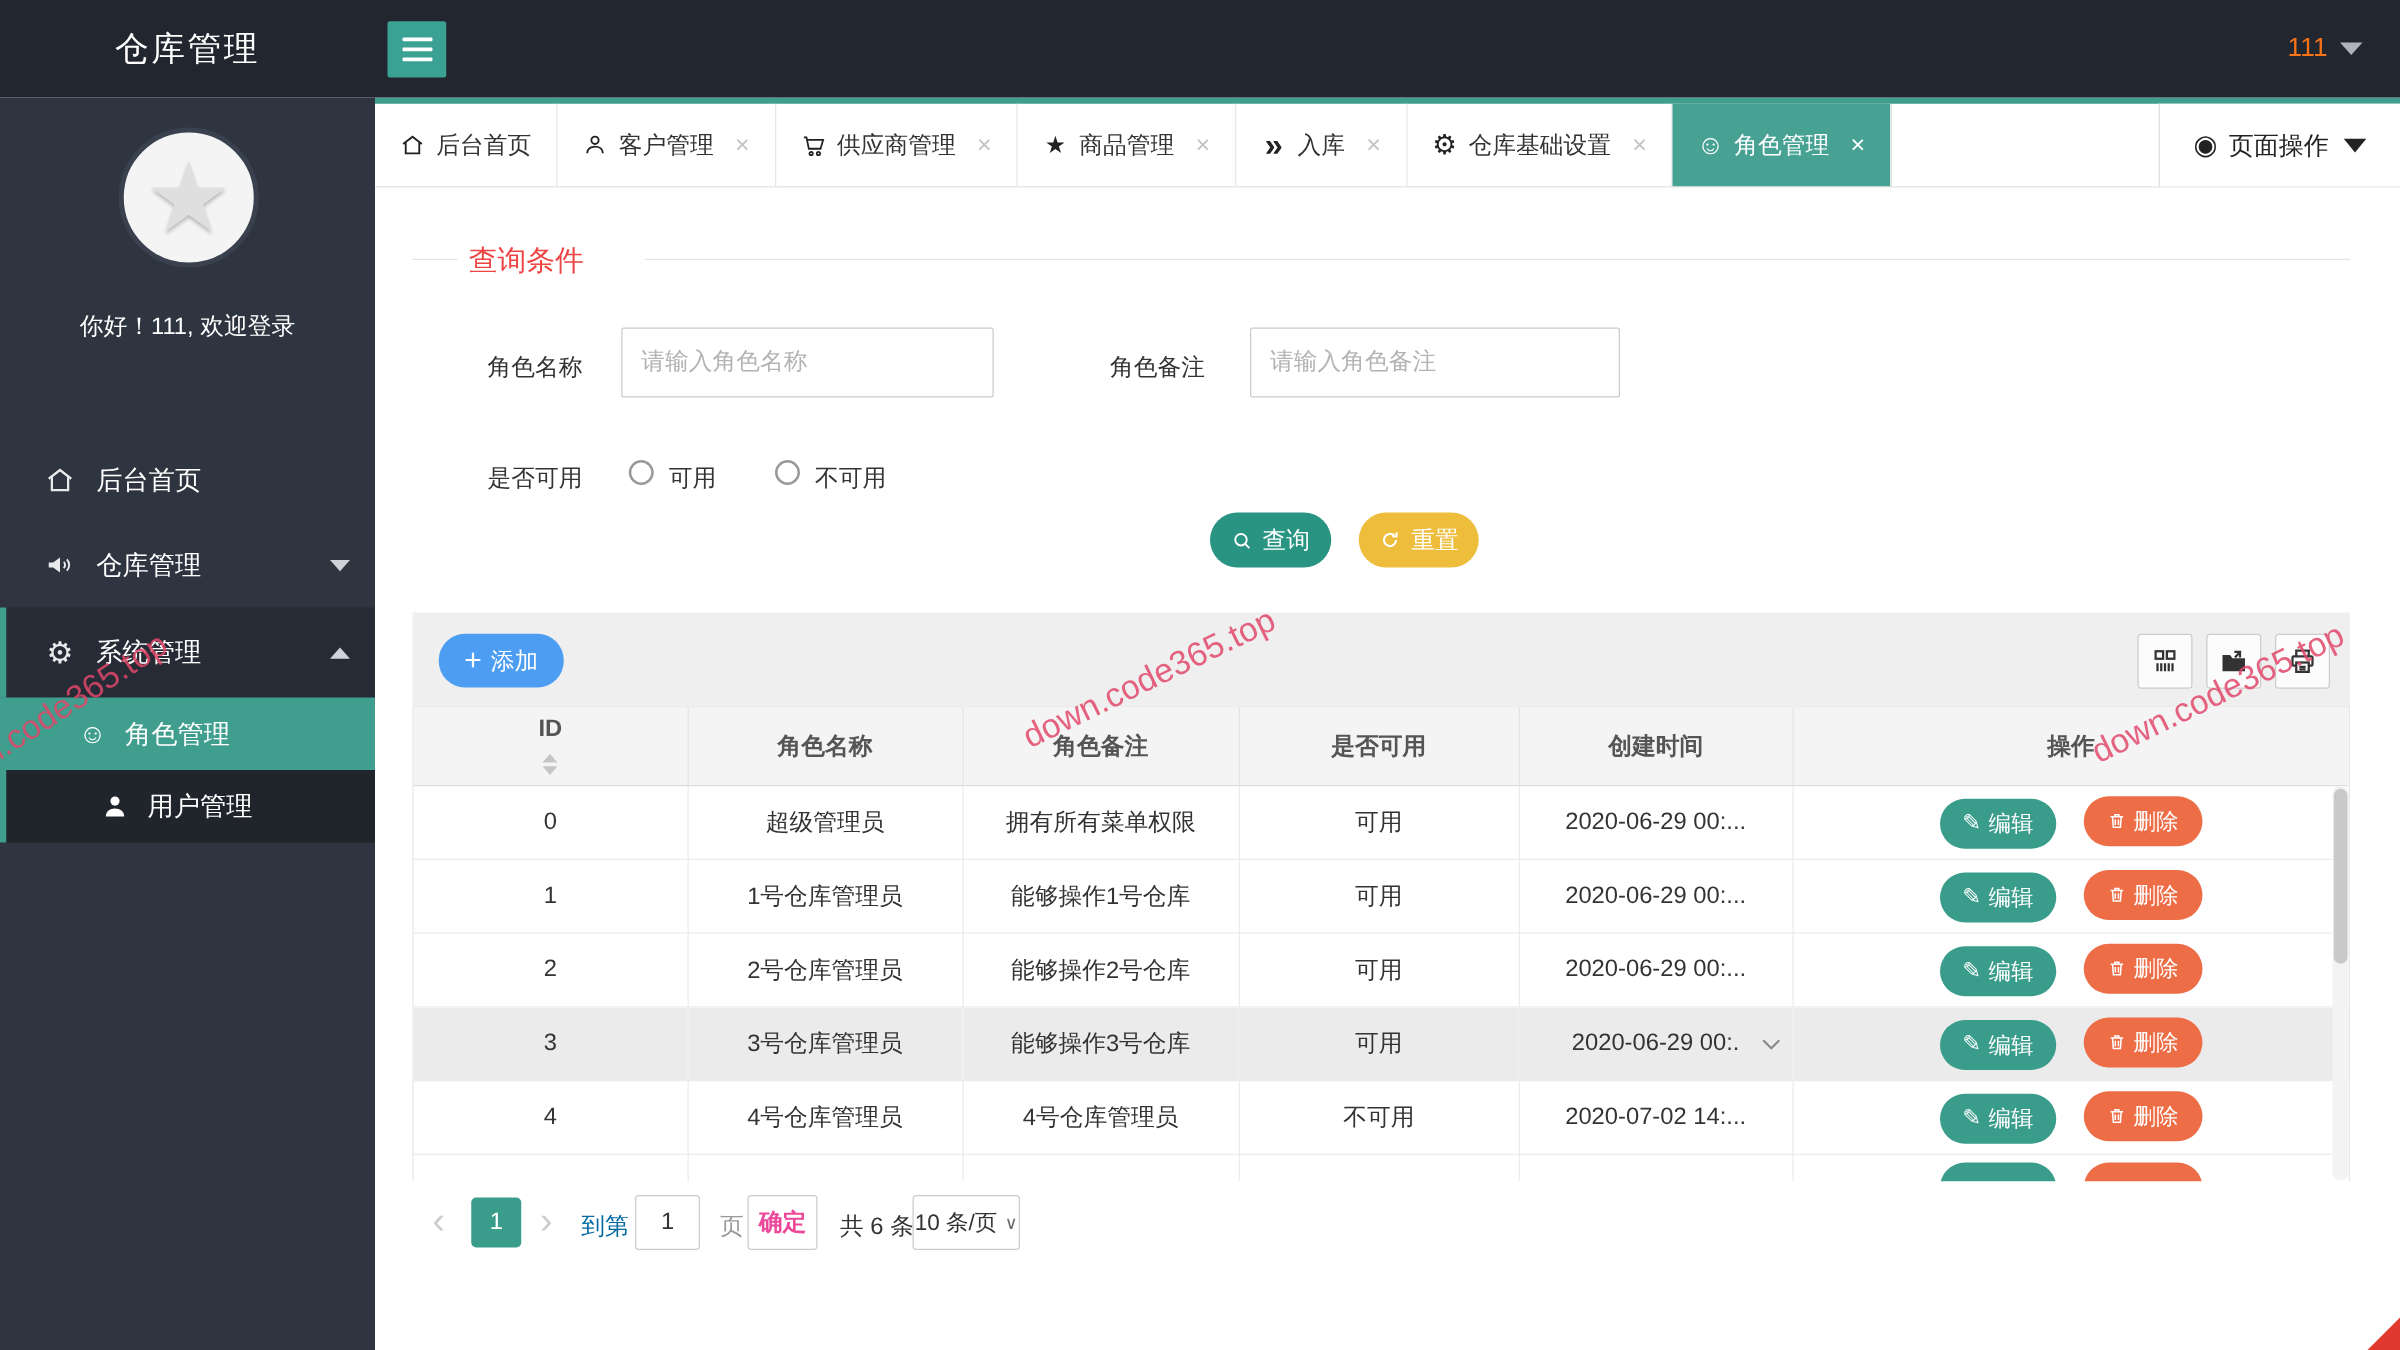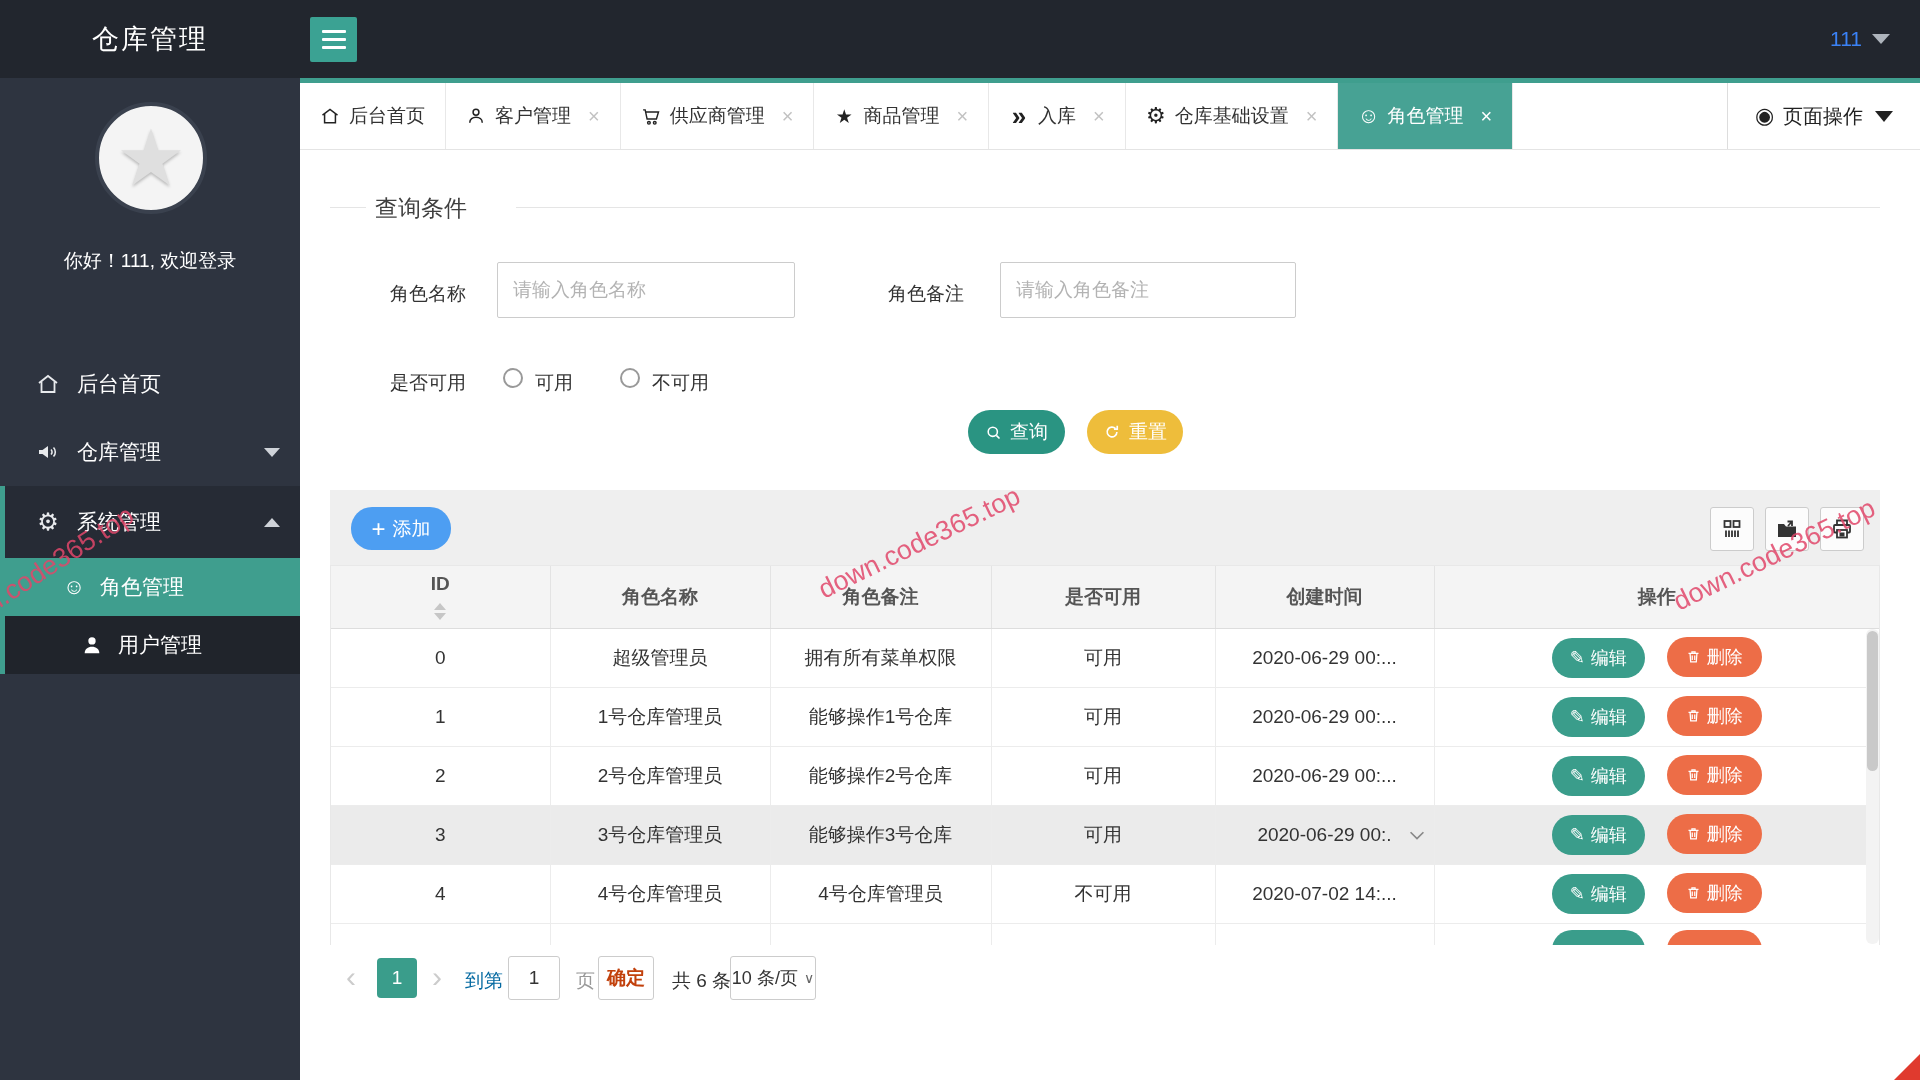--- a/index.html
+++ b/index.html
@@ -7,21 +7,21 @@
     font-family:"Liberation Sans","DejaVu Sans",sans-serif; }
   svg { display:block; }
 
   
   #header { position:absolute; left:0; top:0; width:1920px; height:78px; background:#22262e; z-index:30; }
   #brand { position:absolute; left:0; top:0; width:300px; height:78px; display:flex; align-items:center; justify-content:center;
     color:#fff; font-size:27px; letter-spacing:2px; }
   #burger { position:absolute; left:310px; top:17px; width:47px; height:45px; background:#3ba293; border-radius:2px;
     display:flex; flex-direction:column; align-items:center; justify-content:center; gap:5px; cursor:pointer; }
   #burger i { width:24px; height:3px; background:#fff; border-radius:1px; }
-  #user-area { position:absolute; right:30px; top:0; height:78px; display:flex; align-items:center; gap:10px; color:#3b82f6; font-size:21px;justify-content:space-between; }
+  #user-area { position:absolute; right:30px; top:0; height:78px; display:flex; align-items:center; gap:10px; color:#f97316; font-size:21px;justify-content:space-between; }
   #user-area .caret { width:0;height:0;border-left:9px solid transparent;border-right:9px solid transparent;border-top:10px solid #aeb4bc; }
 
   
   #sidebar { position:absolute; left:0; top:78px; width:300px; height:1002px; background:#2e3440; z-index:20; }
   #avatar { position:absolute; left:95px; top:24px; width:112px; height:112px; border-radius:50%; background:#f4f4f4;
     border:4px solid #3a414e; display:flex; align-items:center; justify-content:center; }
   #avatar .star { font-size:78px; color:#dfdfdf; text-shadow:0 2px 3px #bbb; line-height:1; }
   #greeting { position:absolute; left:0; top:170px; width:300px; text-align:center; color:#fff; font-size:19px; }
   #side-search { position:absolute; left:18px; top:212px; width:240px; height:47px; background:#3a404c; border-radius:2px;
     display:flex; align-items:center; padding:0 12px; }
@@ -48,21 +48,21 @@
     font-size:19px; color:#333; cursor:pointer; white-space:nowrap; }
   .tab .ticon { width:20px; height:20px; display:flex; align-items:center; justify-content:center; font-size:19px; color:#222; }
   .tab .tclose { color:#c2c2c2; font-size:20px; margin-left:8px; }
   .tab.active { background:#47a294; color:#fff; }
   .tab.active .ticon,.tab.active .tclose { color:#fff; }
   #page-ops { position:absolute; right:0; top:0; height:66px; width:193px; display:flex; align-items:center; justify-content:center;
     gap:9px; border-left:1px solid #ddd; background:#fff; font-size:20px; color:#222; cursor:pointer; }
   #page-ops .caret { width:0;height:0;border-left:9px solid transparent;border-right:9px solid transparent;border-top:11px solid #222; margin-left:3px; }
 
   
-  #legend-text { position:absolute; left:375px; top:193px; font-size:23px; color:#404040; }
+  #legend-text { position:absolute; left:375px; top:193px; font-size:23px; color:#ef4444; }
   .legend-line { position:absolute; top:207px; height:1px; background:#e5e5e5; }
   #legend-line-l { left:330px; width:36px; }
   #legend-line-r { left:516px; width:1364px; }
   .flabel { position:absolute; font-size:19px; color:#333; }
   .finput { position:absolute; height:56px; border:1px solid #ccc; border-radius:2px; padding:0 15px; font-size:19px;
     color:#333; outline:none; font-family:inherit; }
   .finput::placeholder { color:#b3b3b3; }
   .radio { position:absolute; width:20px; height:20px; border:2px solid #999; border-radius:50%; background:#fff; cursor:pointer; }
   .btn { position:absolute; height:44px; border:none; border-radius:22px; color:#fff; font-size:19px; font-family:inherit;
     display:flex; align-items:center; justify-content:center; gap:8px; cursor:pointer; }
@@ -106,21 +106,21 @@
   .pg { position:absolute; font-size:19px; }
   #pg-prev { left:346px; top:957px; font-size:30px; color:#ccc; cursor:pointer; line-height:40px;}
   #pg-next { left:432px; top:957px; font-size:30px; color:#ccc; cursor:pointer; line-height:40px;}
   #pg-cur  { left:377px; top:958px; width:40px; height:40px; background:#3a9d8b; border-radius:4px; color:#fff;
     display:flex; align-items:center; justify-content:center; cursor:pointer; }
   #pg-goto-label { left:465px; top:968px; color:#0369a1; }
   #pg-goto-input { left:508px; top:956px; width:52px; height:44px; border:1px solid #ccc; border-radius:3px; text-align:center;
     font-size:19px; color:#333; outline:none; font-family:inherit; position:absolute; }
   #pg-page-word { left:576px; top:968px; color:#999; }
   #pg-confirm { left:598px; top:956px; width:56px; height:44px; border:1px solid #ccc; border-radius:3px; background:#fff;
-    display:flex; align-items:center; justify-content:center; color:#c2410c; cursor:pointer; font-weight:bold;}
+    display:flex; align-items:center; justify-content:center; color:#ec4899; cursor:pointer; font-weight:bold;}
   #pg-total { left:672px; top:968px; color:#333; }
   #pg-size { left:730px; top:956px; width:86px; height:44px; border:1px solid #ccc; border-radius:3px; background:#fff;
     display:flex; align-items:center; justify-content:center; gap:6px; color:#333; font-size:18px; cursor:pointer; }
   #pg-size .vcaret { color:#666; font-size:14px; }
 
   
   .wm { position:absolute; width:300px; color:rgba(224,70,106,.85); font-size:27px; white-space:nowrap; pointer-events:none; z-index:40; }
   #wm1 { left:-78px; top:536px; transform:rotate(-33deg); }
   #wm2 { left:805px; top:510px; transform:rotate(-26deg); }
   #wm3 { left:1660px; top:522px; transform:rotate(-26deg); }

